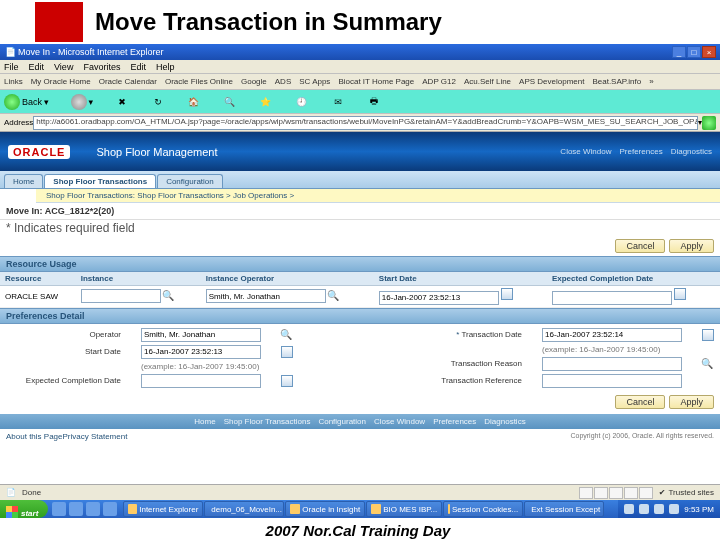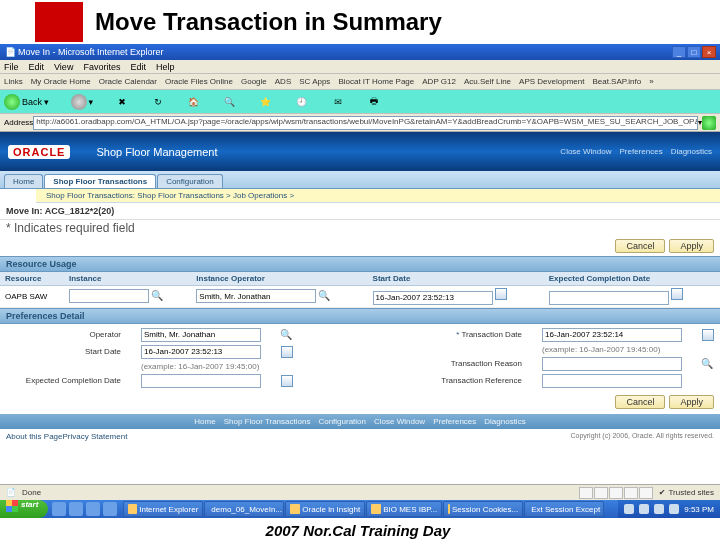--- a/index.html
+++ b/index.html
@@ -53,21 +53,21 @@
   .detail-row .lbl.req::before { content:"* "; color:#27547a;}
   .page-foot { margin-top:2px; background:linear-gradient(#7fb0d6,#5a93c1); color:#fff; font-size:8px; display:flex; align-items:center; padding:3px 6px; gap:10px;}
   .page-foot .links { flex:1; display:flex; gap:8px; color:#eaf2f9; justify-content:center;}
   .about-row { display:flex; padding:3px 6px; font-size:8px; color:#27547a;}
   .ie-status { position:absolute; left:0; right:0; bottom:24px; height:16px; background:#ece9d8; border-top:1px solid #aaa; display:flex; align-items:center; padding:0 6px; font-size:8px; color:#333; gap:6px;}
   .ie-status .sp { flex:1;}
   .ie-status .panes { display:flex; gap:1px;}
   .ie-status .pane { width:14px; height:12px; border:1px solid #bbb; background:#f6f6f6;}
   .ie-status .zone { display:flex; align-items:center; gap:3px;}
   .taskbar { position:absolute; left:0; right:0; bottom:6px; height:18px; background:linear-gradient(#3a80e0,#2760c0); display:flex; align-items:center; font-size:8px; color:#fff;}
-  .start { height:18px; background:linear-gradient(#4fbf3a,#2f9e1f); display:flex; align-items:flex-start; padding:0 10px 0 6px; border-radius:0 9px 9px 0; font-style:italic; font-weight:bold; gap:3px;}
+  .start { height:18px; background:linear-gradient(#4fbf3a,#2f9e1f); display:flex; align-items:flex-end; padding:0 10px 0 6px; border-radius:0 9px 9px 0; font-style:italic; font-weight:bold; gap:3px;}
   .start .flag { width:12px; height:12px; background:conic-gradient(#f44 0 25%, #4c4 0 50%, #48f 0 75%, #fc4 0);}
   .ql { display:flex; gap:3px; padding:0 4px;}
   .ql-ico { width:14px; height:14px; background:#6aa0e8; border-radius:2px;}
   .task-items { display:flex; gap:1px; padding:0 2px; overflow:hidden; flex:1;}
   .task-item { height:16px; background:linear-gradient(#4a8ae0,#3970c8); border:1px solid #2a5fb0; border-radius:2px; padding:0 4px; display:flex; align-items:center; gap:2px; max-width:80px; overflow:hidden; white-space:nowrap;}
   .task-item .ti { width:10px; height:10px; background:#fc6; border-radius:1px;}
   .tray { background:linear-gradient(#2a6dd0,#1a4fb0); height:18px; display:flex; align-items:center; padding:0 6px; gap:5px;}
   .tray-ico { width:10px; height:10px; background:#cde; border-radius:2px;}
   .clock { font-size:8px;}
   .taskbar, .ie-status { z-index:2;}
@@ -168,21 +168,21 @@
 <table class="res-table">
   <tbody>
       <tr>
     <th>Resource</th>
     <th>Instance</th>
     <th>Instance Operator</th>
     <th>Start Date</th>
     <th>Expected Completion Date</th>
   </tr>
   <tr>
-    <td>OAPB SAW</td>
+    <td>ORACLE SAW</td>
     <td>
       <input class="ora-input narrow" value="" style="">
       <span class="lov">🔍</span>
     </td>
     <td>
       <input class="ora-input" value="Smith, Mr. Jonathan" style="">
       <span class="lov">🔍</span>
     </td>
     <td>
       <input class="ora-input" value="16-Jan-2007 23:52:13" style="">

